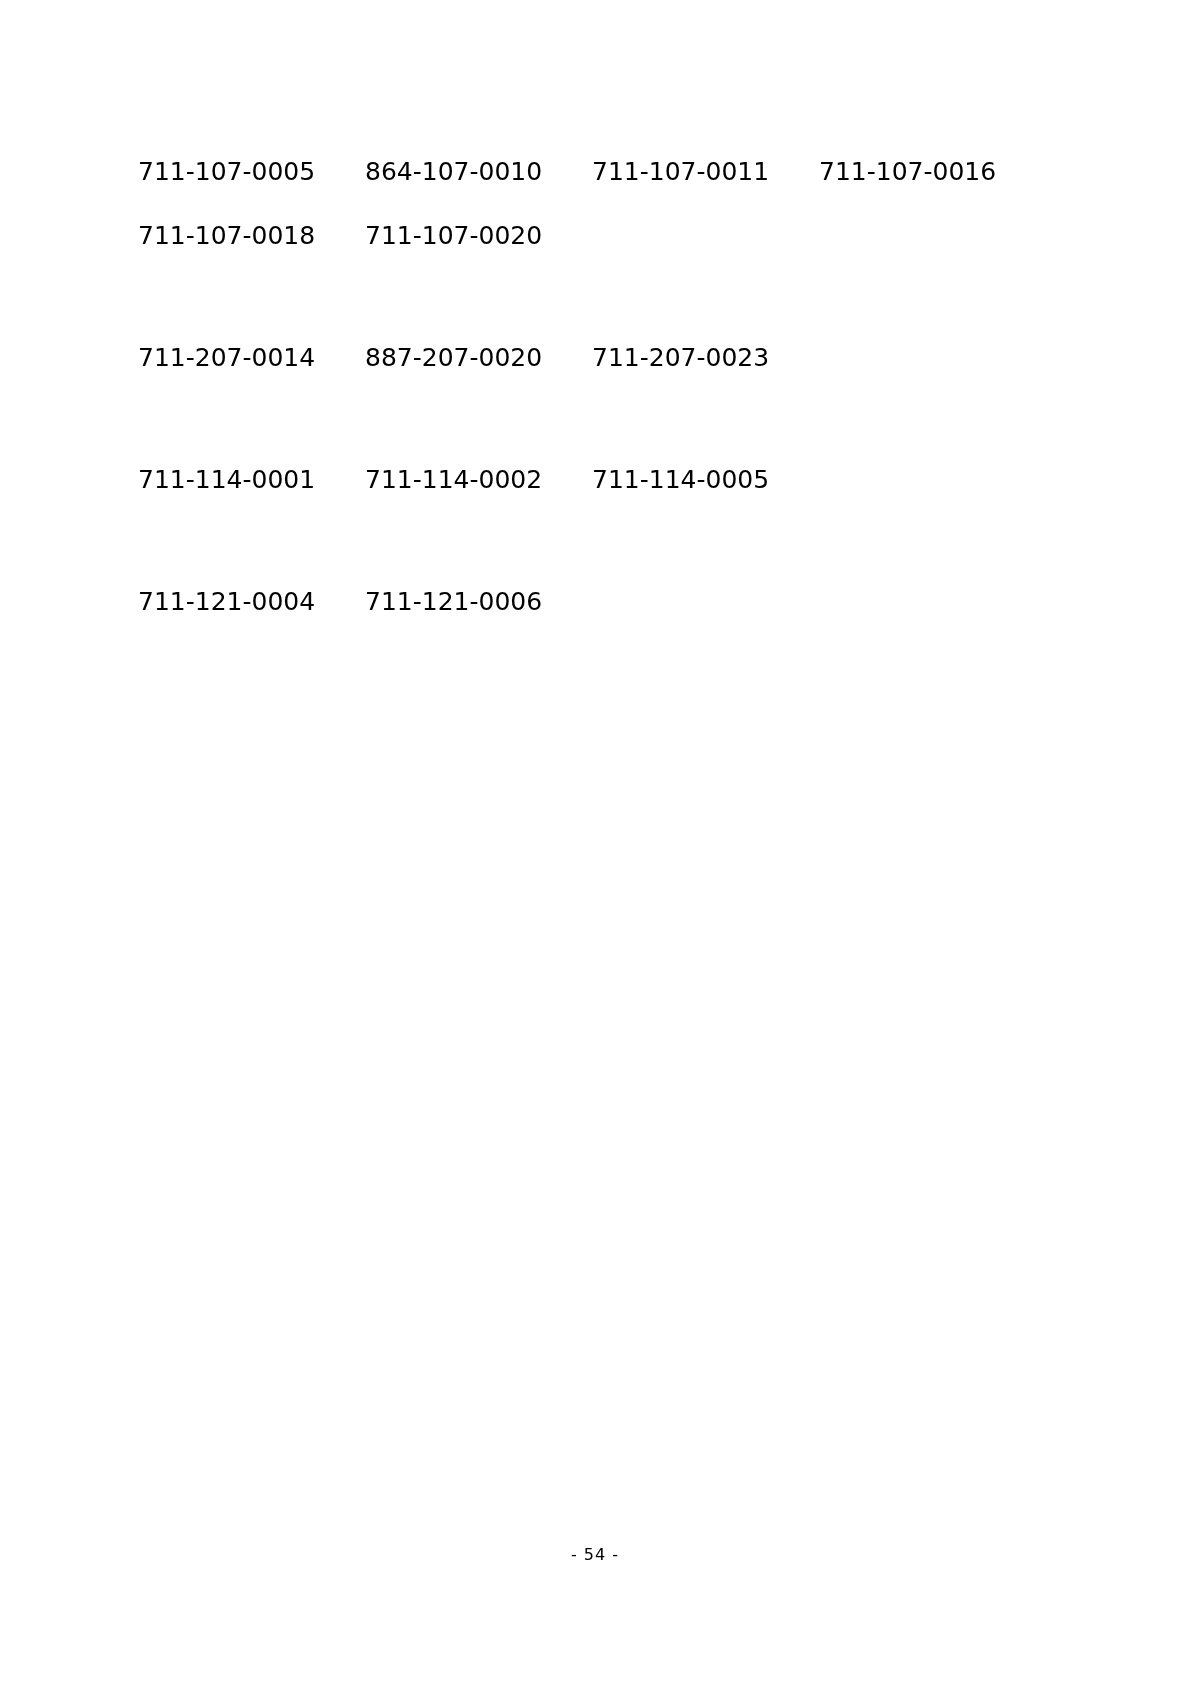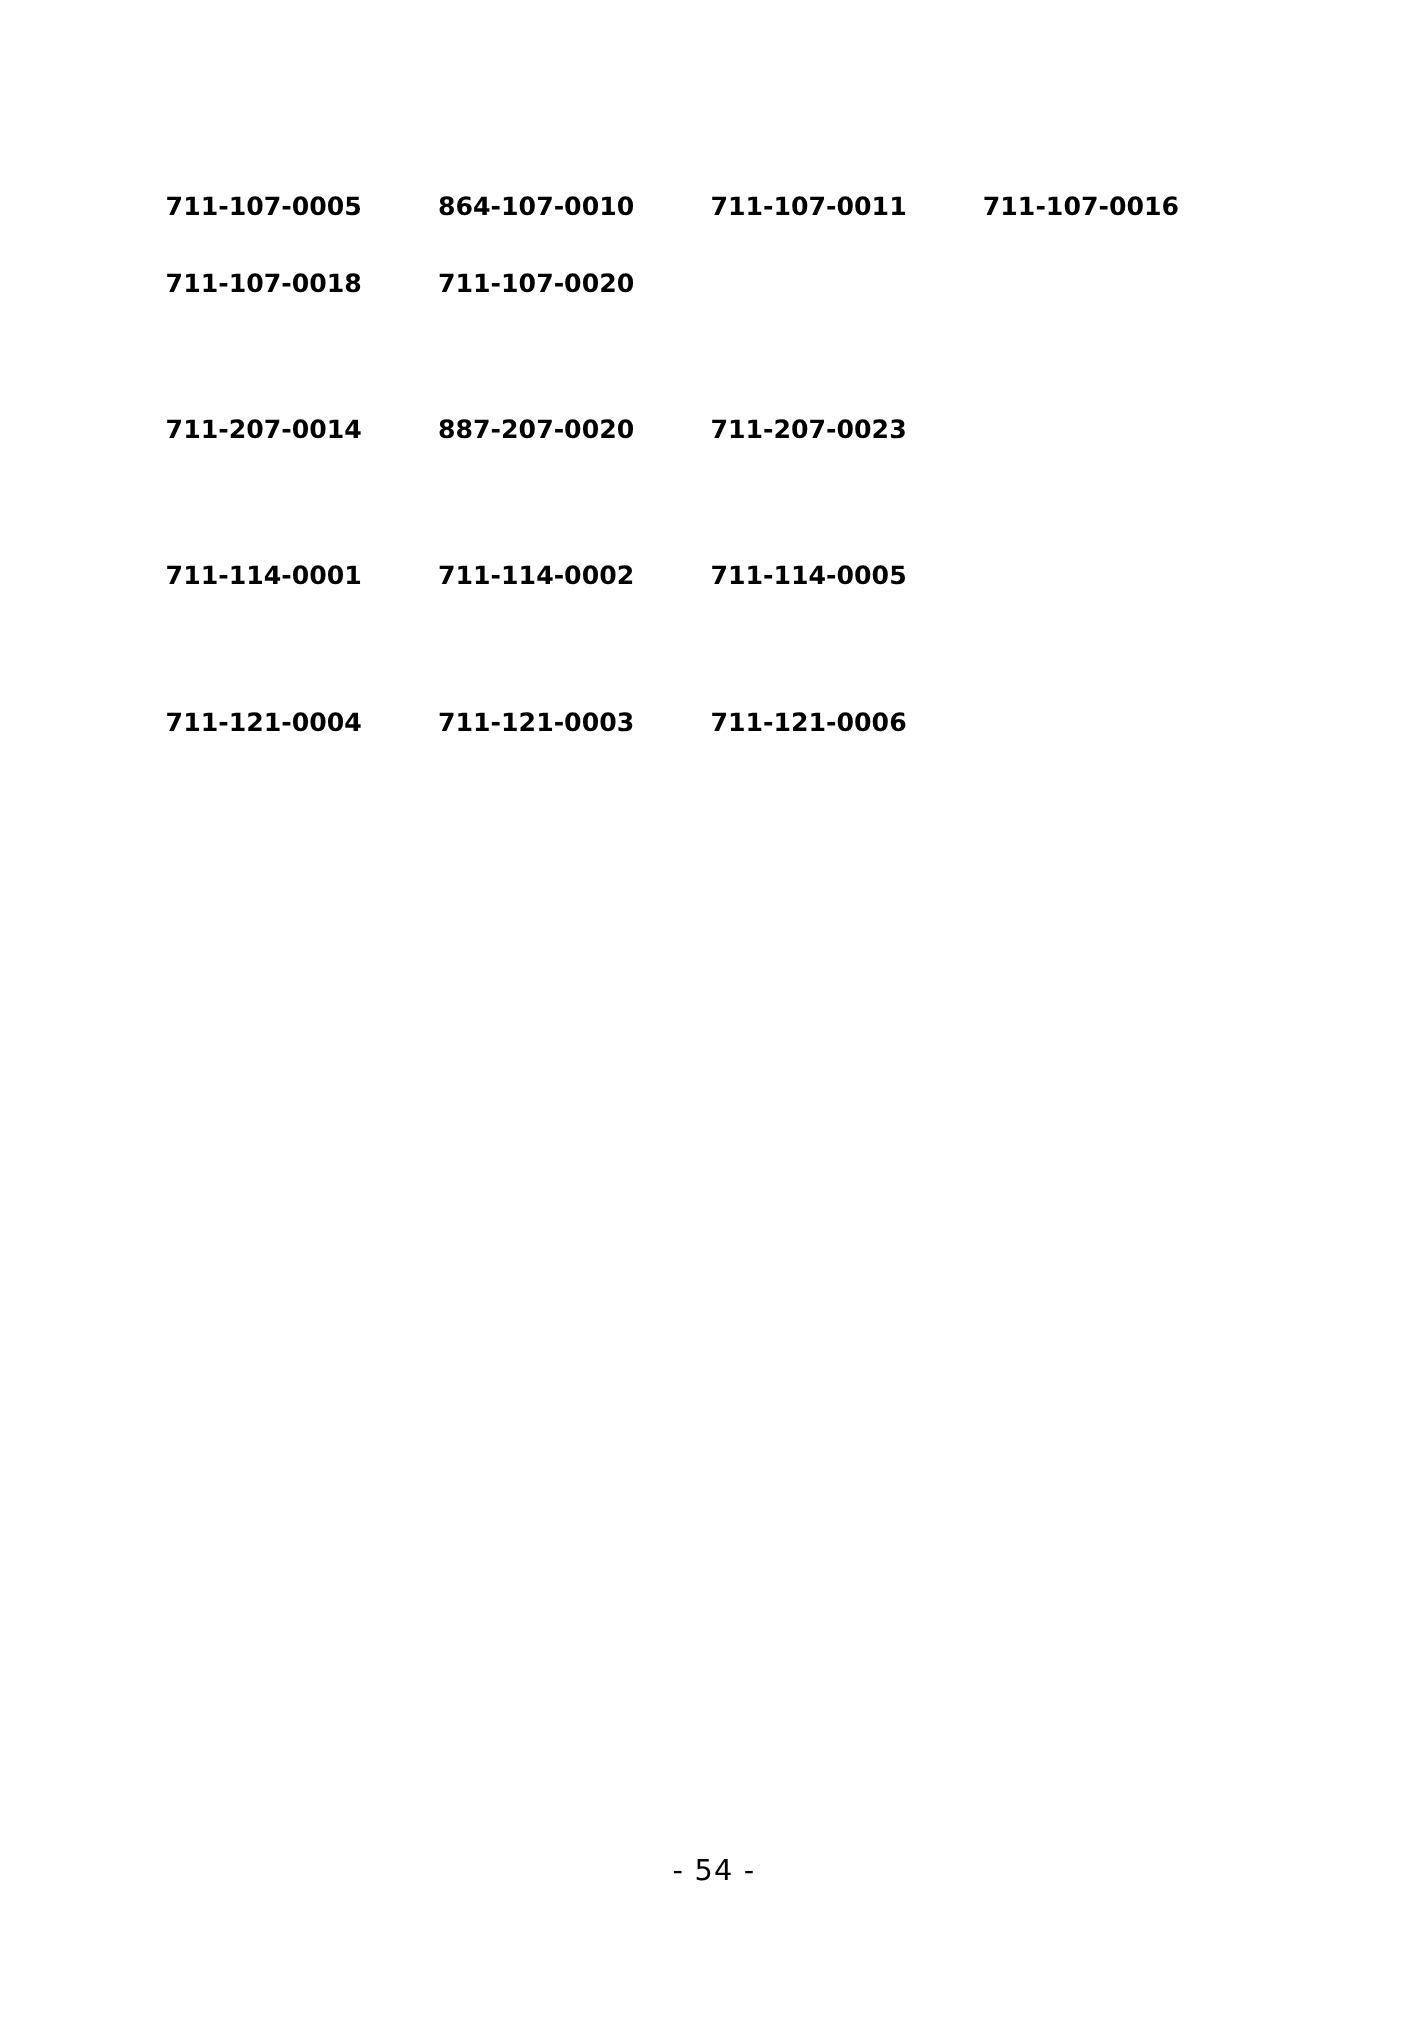--- a/index.html
+++ b/index.html
@@ -30,38 +30,38 @@
   }
   .group {
     margin-bottom: 0;
   }
   .code-row {
     display: flex;
     flex-direction: row;
     align-items: baseline;
   }
   .code {
-    font-size: 21px;
-    font-weight: bold;
+    font-size: 25px;
+    font-weight: normal;
     letter-spacing: 0px;
     width: 227px;
     flex: 0 0 227px;
     line-height: 64px;
     white-space: nowrap;
   }
   .group-gap {
     height: 58px;
   }
   .footer {
     position: absolute;
     left: 0;
     top: 1545px;
     width: 1190px;
     text-align: center;
-    font-size: 24px;
+    font-size: 16px;
     font-weight: normal;
     color: #000000;
     letter-spacing: 1px;
   }
 </style>
 </head>
 <body>
 
 <div class="page">
 
@@ -98,21 +98,20 @@
         <span class="code">711-114-0002</span>
         <span class="code">711-114-0005</span>
       </div>
     </div>
 
     <div class="group-gap"></div>
 
     <div class="group">
       <div class="code-row">
         <span class="code">711-121-0004</span>
-        <span class="code">711-121-0003</span>
         <span class="code">711-121-0006</span>
       </div>
     </div>
 
   </div>
 
   <div class="footer">- 54 -</div>
 
 </div>
 

